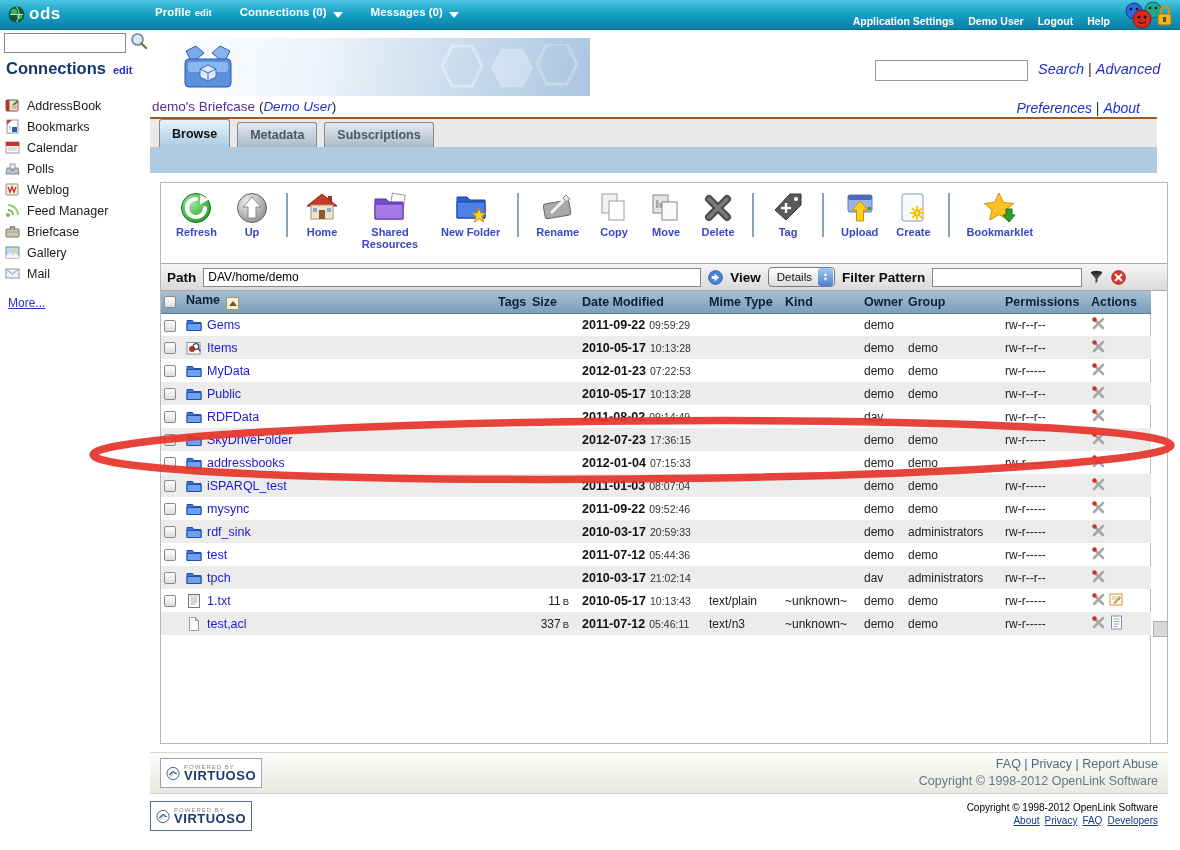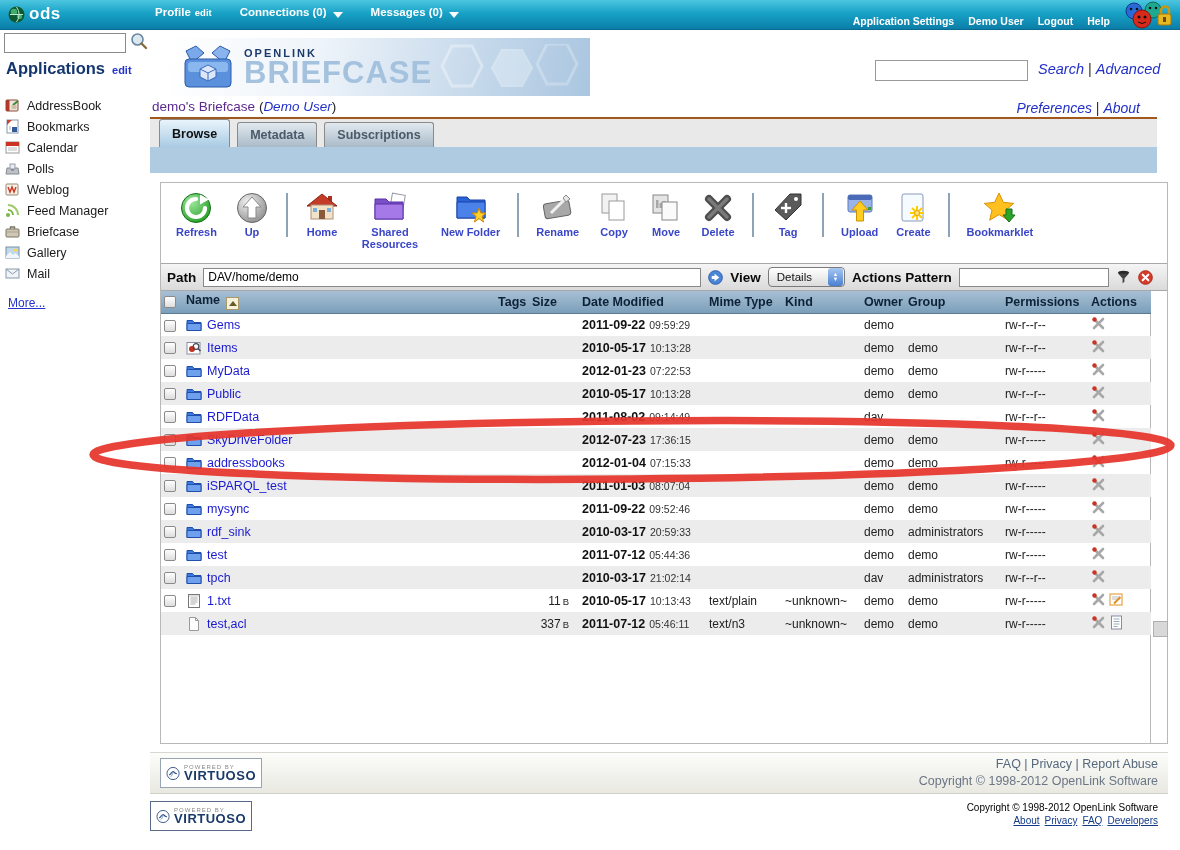--- a/index.html
+++ b/index.html
@@ -78,21 +78,21 @@
   .tb-sep { width:2px; height:44px; background:#8fa3b8; margin:2px 8px 0; }
 
   .pathbar { display:flex; align-items:center; height:28px; background:linear-gradient(#f5f5f5,#dadada);
     border-top:1px solid #a8a8a8; border-bottom:1px solid #a8a8a8; padding:0 6px; gap:7px; font-size:13.5px; }
   .pb-label { font-weight:bold; color:#0a0a0a; }
   .path-input { width:498px; height:19px; border:1px solid #888; font-size:12px; padding:0 4px; }
   .filter-input { width:150px; height:19px; border:1px solid #888; }
   .sm-ic { width:15px; height:15px; cursor:pointer; }
   .viewselect { display:inline-flex; align-items:center; height:20px; border:1px solid #7a7a7a; border-radius:4px;
     background:linear-gradient(#ffffff,#dcdcdc); font-size:11.5px; padding-left:8px; cursor:pointer; }
-  .vs-label { margin-right:16px; color:#111;text-align:right; }
+  .vs-label { margin-right:6px; color:#111;text-align:right; }
   .vs-cap { width:15px; height:18px; border-radius:3px; margin-right:1px;
     background:linear-gradient(#a6c8f2,#4a7fd0); display:flex; flex-direction:column;
     align-items:center; justify-content:center; color:#fff; font-size:5.5px; line-height:5px; }
 
   
   .tablewrap { width:990px; height:452px; border-right:1px solid #b8b8b8; }
   table.datatable { width:990px; border-collapse:collapse; table-layout:fixed; font-size:12px; }
   .datatable thead th { height:22px; background:linear-gradient(#a7c0d4,#7b9fba); color:#0d2236;
     font-weight:bold; text-align:left; padding:0 3px; font-size:12.5px; border-bottom:1px solid #5a7a94; }
   .datatable tbody td { height:23px; padding:0 3px; color:#222; overflow:hidden; white-space:nowrap; }
@@ -184,21 +184,21 @@
         <rect x="43" y="16" width="3" height="5" fill="#6a4a08"></rect>
       </svg></span>
 </div>
 
 <input class="side-search" value="" style="">
 <span class="ic side-mag"><svg viewBox="0 0 18 18">
       <circle cx="7.5" cy="7.5" r="5.5" fill="#dce8f0" stroke="#6a86a0" stroke-width="1.6"></circle>
       <line x1="11.5" y1="11.5" x2="16" y2="16" stroke="#8a6a40" stroke-width="2.4" stroke-linecap="round"></line>
     </svg></span>
 <div class="apps-title">
-  <span>Applications</span><span class="apps-edit">edit</span>
+  <span>Connections</span><span class="apps-edit">edit</span>
 </div>
 <ul class="app-list">
     <li class="app-item">
       <span class="ic"><svg viewBox="0 0 15 15">
           <rect x="1" y="2" width="12" height="11" rx="1" fill="#ece6da" stroke="#8a4a3a"></rect>
           <rect x="1" y="2" width="3.5" height="11" fill="#b03a2a"></rect>
           <path d="M8 7l5-4" stroke="#3a8a3a" stroke-width="2"></path>
           <rect x="6.5" y="7" width="5" height="4" fill="#cdbfa8"></rect>
         </svg></span>
       <span>AddressBook</span>
@@ -277,24 +277,20 @@
   <span class="ic bc-logo"><svg viewBox="0 0 52 48">
         <path d="M10 20L4 8l10-5 8 7z" fill="#7aa8e8" stroke="#2a5aa8"></path>
         <path d="M42 20l6-12-10-5-8 7z" fill="#8ab4ee" stroke="#2a5aa8"></path>
         <rect x="3" y="16" width="46" height="28" rx="4" fill="#5a90dc" stroke="#2a5aa8"></rect>
         <rect x="6" y="19" width="40" height="10" rx="3" fill="#8ab8ee"></rect>
         <g transform="translate(26 30)">
           <polygon points="0,-8 8,-4 8,4 0,8 -8,4 -8,-4" fill="#dce8f8" stroke="#3a6ac0"></polygon>
           <path d="M-8 -4L0 0l8-4M0 0v8" fill="none" stroke="#3a6ac0"></path>
         </g>
       </svg></span>
-  <div class="brand">
-    <div class="brand-small">OPENLINK</div>
-    <div class="brand-large">BRIEFCASE</div>
-  </div>
   <svg class="hex" width="150" height="46">
       <polygon points="20,2 40,2 50,22 40,42 20,42 10,22" fill="none" stroke="#fff" stroke-width="3"></polygon>
       <polygon points="70,6 90,6 100,24 90,42 70,42 60,24" fill="#f3f8fc" stroke="#fff" stroke-width="2"></polygon>
       <polygon points="115,0 135,0 145,20 135,40 115,40 105,20" fill="none" stroke="#e8f1f8" stroke-width="3"></polygon>
     </svg>
 </div>
 <input class="topsearch-input" value="" style="">
 <div class="topsearch-links">
   <span class="lnk">Search</span>
   <span class="divider">|</span>
@@ -464,21 +460,21 @@
           <polygon points="7,4 12,8 7,12 7,9.5 4,9.5 4,6.5 7,6.5" fill="#fff"></polygon>
         </svg></span>
     <span class="pb-label">View</span>
     <span class="viewselect">
       <span class="vs-label">Details</span>
       <span class="vs-cap">
           <span>▲</span>
           <span>▼</span>
         </span>
     </span>
-    <span class="pb-label">Actions Pattern</span>
+    <span class="pb-label">Filter Pattern</span>
     <input class="filter-input" value="" style="">
     <span class="ic sm-ic"><svg viewBox="0 0 16 16">
           <ellipse cx="8" cy="3" rx="6" ry="2.2" fill="#2a2a2a"></ellipse>
           <path d="M2.5 4l4.5 5v5l2-1.5V9l4.5-5z" fill="#444"></path>
         </svg></span>
     <span class="ic sm-ic"><svg viewBox="0 0 16 16">
           <circle cx="8" cy="8" r="7.3" fill="#d83a2a" stroke="#a82a1a"></circle>
           <g stroke="#fff" stroke-width="2.2" stroke-linecap="round">
             <line x1="5" y1="5" x2="11" y2="11"></line>
             <line x1="11" y1="5" x2="5" y2="11"></line>

